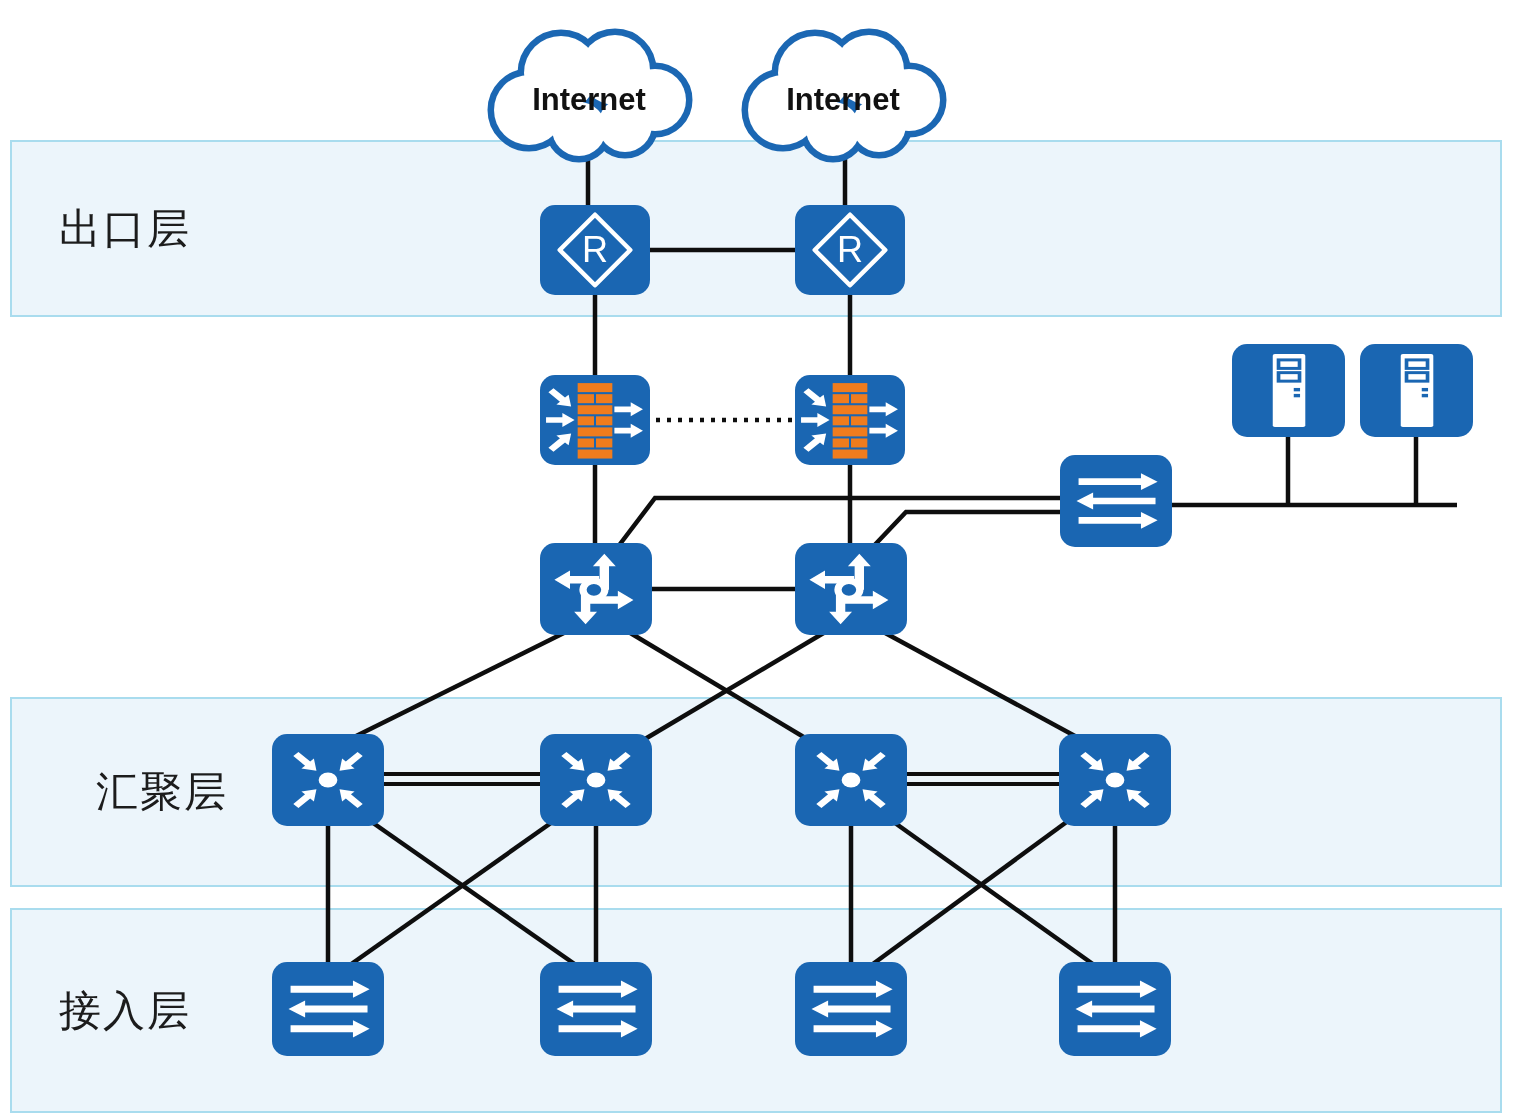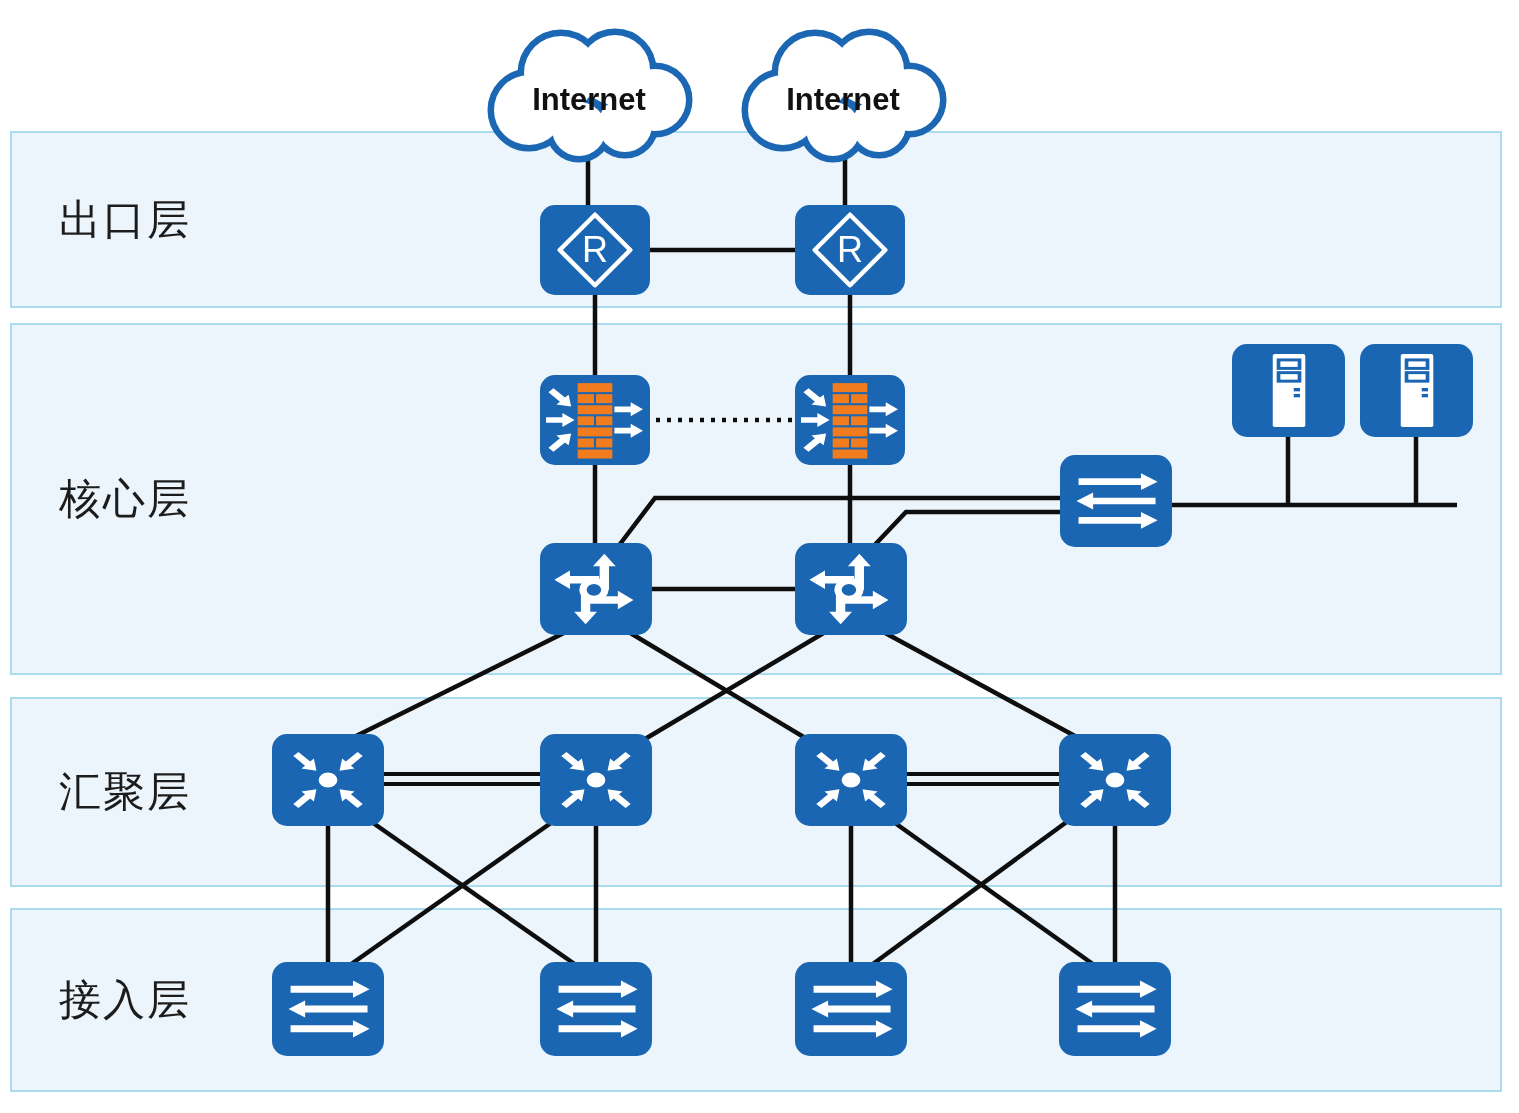--- a/index.html
+++ b/index.html
@@ -50,30 +50,27 @@
   .glyph-label{
     fill:#ffffff;
     font-size:44px;
     font-family:"Liberation Sans", sans-serif;
   }
 </style>
 </head>
 <body>
 
 <div id="diagram" style="width: 1519px; height: 1113px;">
-    <div class="band" style="left: 10px; top: 131px; width: 1492px; height: 177px; background: rgb(236, 245, 251); border: 2px solid rgb(169, 220, 238);">
+    <div class="band" style="left: 10px; top: 140px; width: 1492px; height: 177px; background: rgb(236, 245, 251); border: 2px solid rgb(169, 220, 238);">
       <div class="band-label" style="color: rgb(28, 28, 28);">出口层</div>
     </div>
-    <div class="band" style="left: 10px; top: 323px; width: 1492px; height: 352px; background: rgb(236, 245, 251); border: 2px solid rgb(169, 220, 238);">
-      <div class="band-label" style="color: rgb(28, 28, 28);">核心层</div>
-    </div>
-    <div class="band" style="left: 10px; top: 697px; width: 1492px; height: 190px; background: rgb(236, 245, 251); border: 2px solid rgb(169, 220, 238);">
+    <div class="band" style="left: 10px; top: 697px; width: 1492px; height: 190px; background: rgb(236, 245, 251); border: 2px solid rgb(169, 220, 238); padding-left: 37px;">
       <div class="band-label" style="color: rgb(28, 28, 28);">汇聚层</div>
     </div>
-    <div class="band" style="left: 10px; top: 908px; width: 1492px; height: 184px; background: rgb(236, 245, 251); border: 2px solid rgb(169, 220, 238);">
+    <div class="band" style="left: 10px; top: 908px; width: 1492px; height: 205px; background: rgb(236, 245, 251); border: 2px solid rgb(169, 220, 238);">
       <div class="band-label" style="color: rgb(28, 28, 28);">接入层</div>
     </div>
     <svg viewBox="0 0 1519 1113" width="1519" height="1113" class="edges">
       <polyline points="588,120 588,250" fill="none" stroke="#0e0e0e" stroke-width="4.5" stroke-linejoin="miter"></polyline>
       <polyline points="845,120 845,250" fill="none" stroke="#0e0e0e" stroke-width="4.5" stroke-linejoin="miter"></polyline>
       <polyline points="595,250 850,250" fill="none" stroke="#0e0e0e" stroke-width="4.5" stroke-linejoin="miter"></polyline>
       <polyline points="595,250 595,420" fill="none" stroke="#0e0e0e" stroke-width="4.5" stroke-linejoin="miter"></polyline>
       <polyline points="850,250 850,420" fill="none" stroke="#0e0e0e" stroke-width="4.5" stroke-linejoin="miter"></polyline>
       <polyline points="656,420 792,420" fill="none" stroke="#0e0e0e" stroke-width="4.5" stroke-linejoin="miter" stroke-dasharray="4 7"></polyline>
       <polyline points="595,420 595,589" fill="none" stroke="#0e0e0e" stroke-width="4.5" stroke-linejoin="miter"></polyline>

